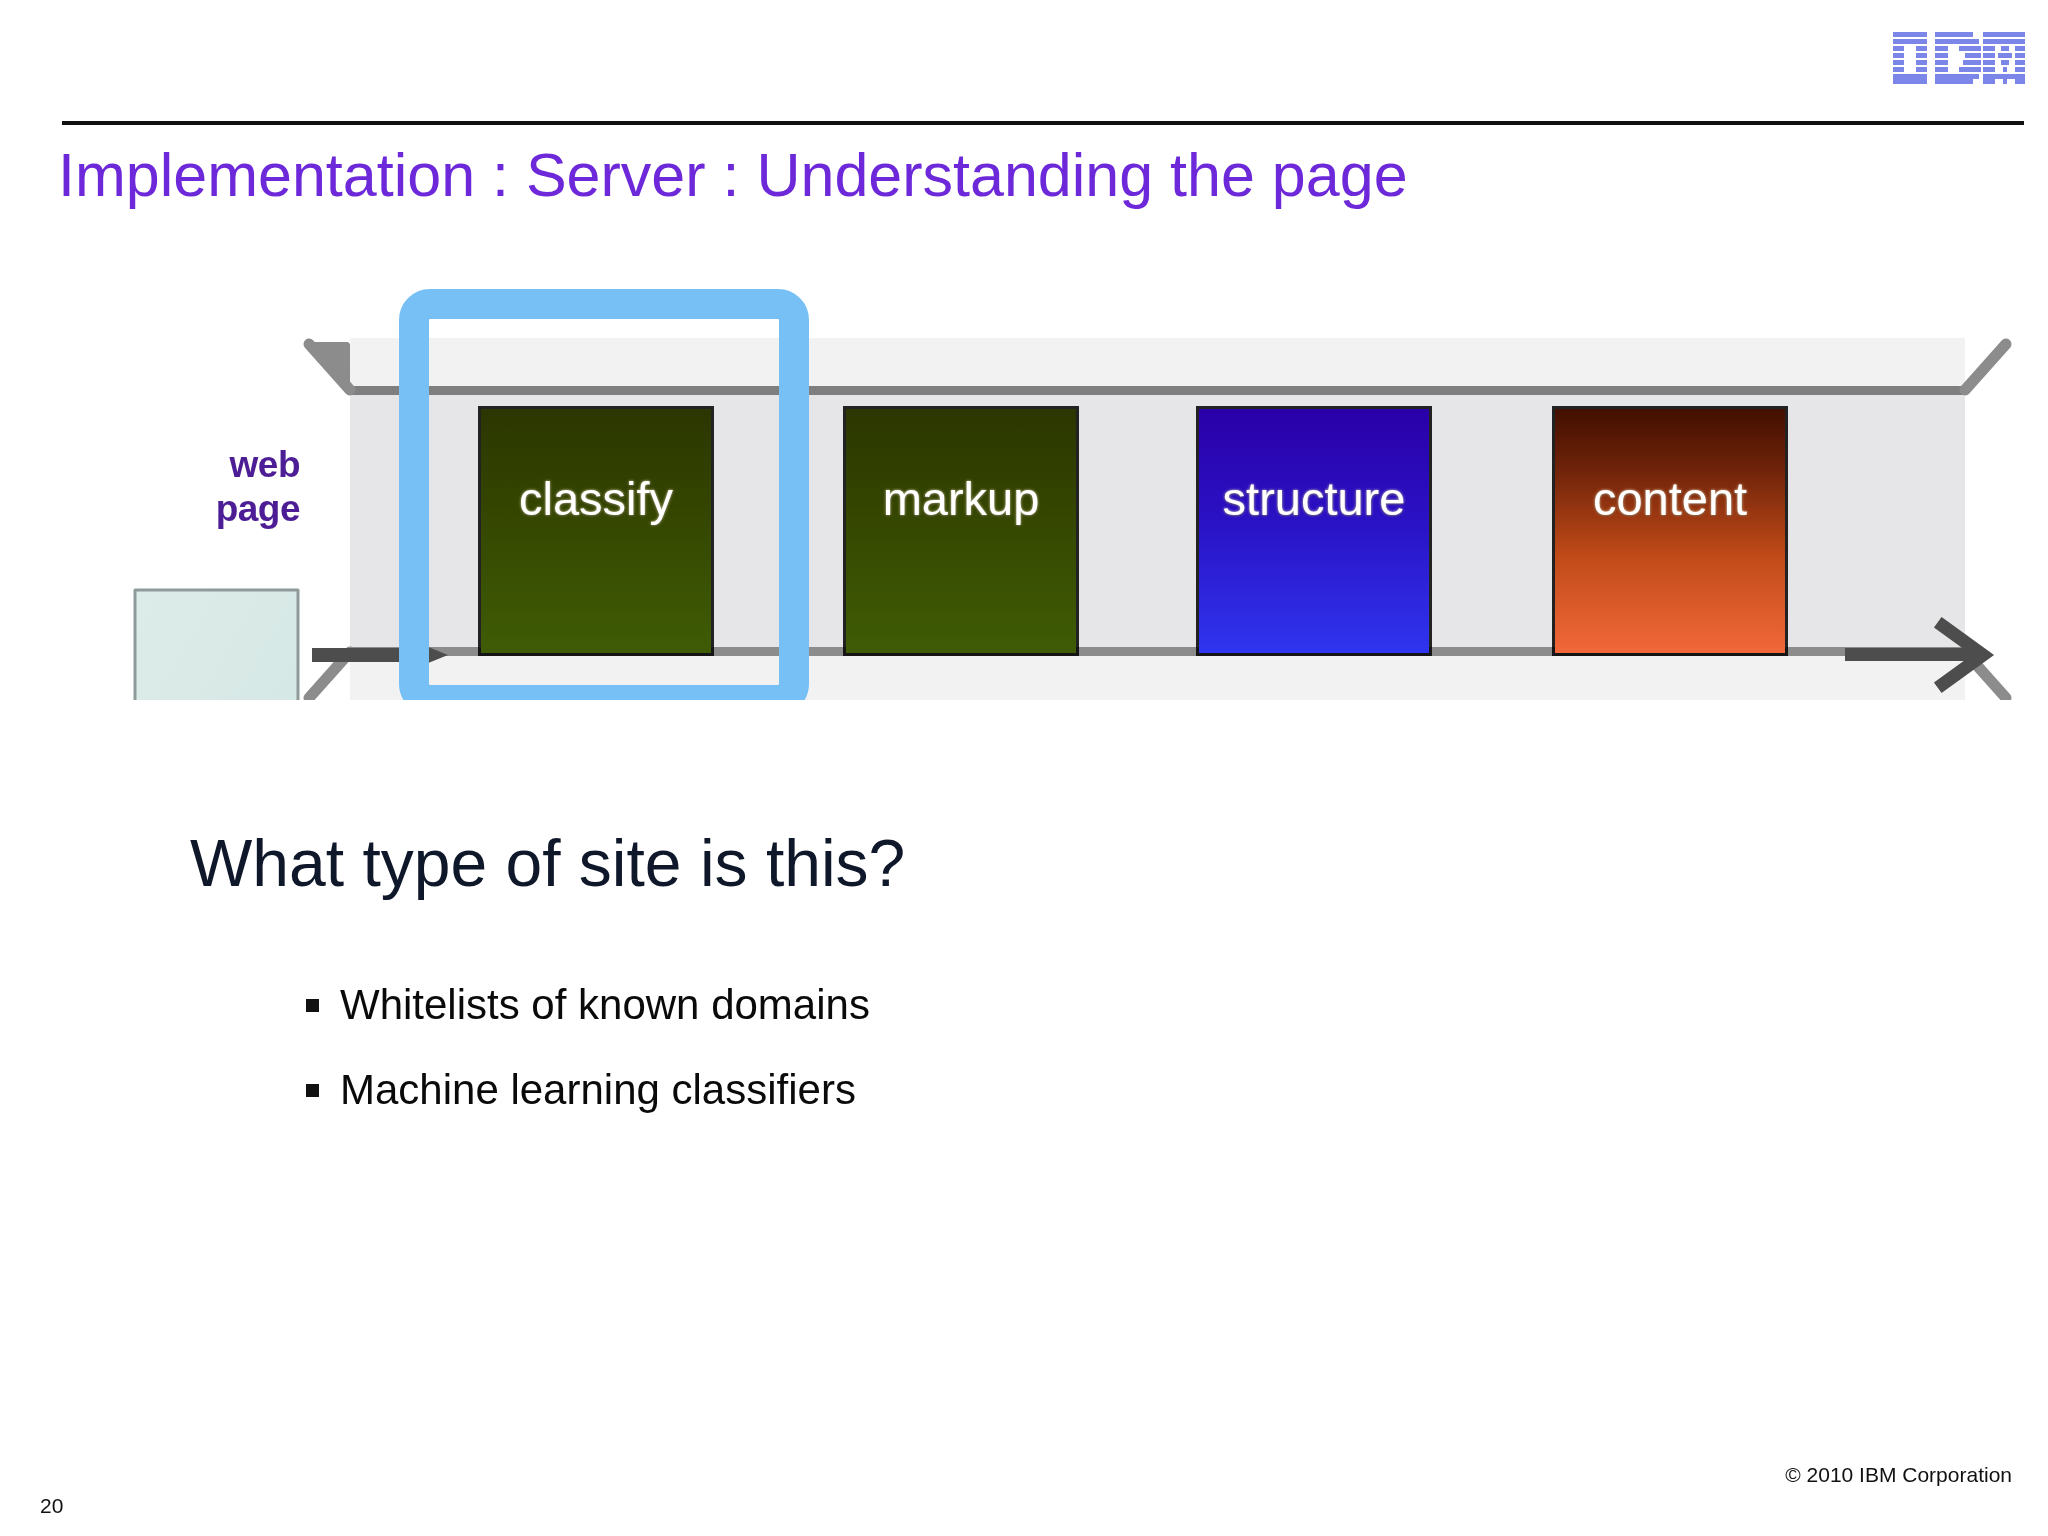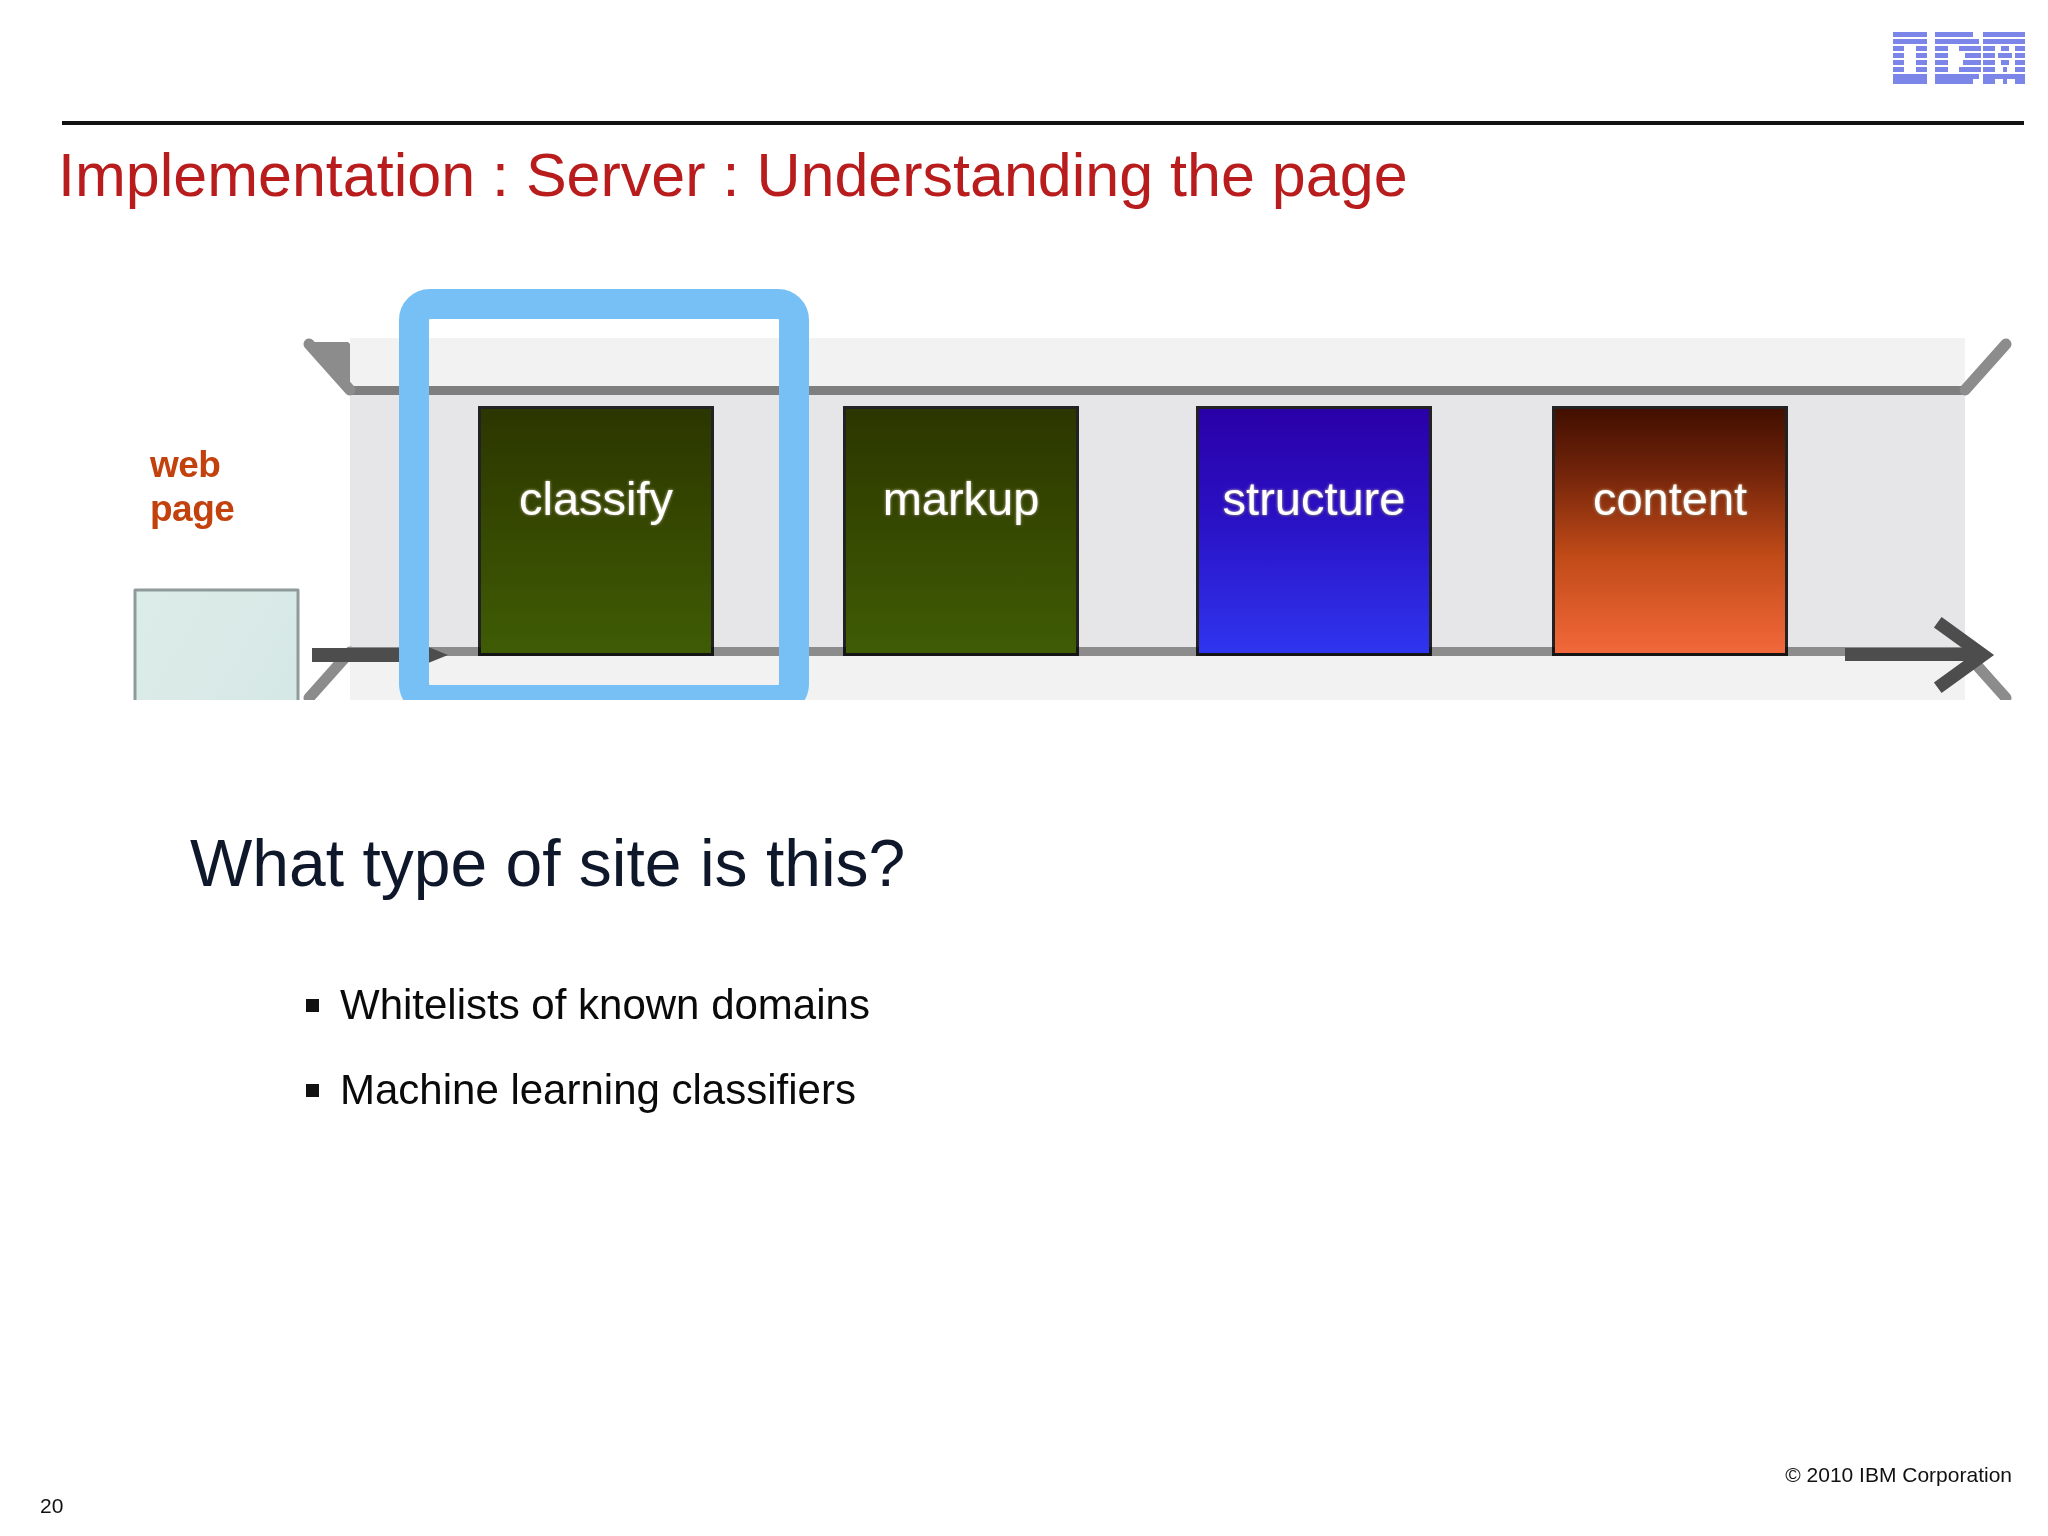--- a/index.html
+++ b/index.html
@@ -15,33 +15,33 @@
   .ibm-logo{
     position:absolute;left:1893px;top:32px;width:132px;height:52px;
   }
   .ibm-logo svg{display:block;}
   .header-rule{
     position:absolute;left:62px;top:121px;width:1962px;height:4px;
     background:#111111;
   }
   .slide-title{
     position:absolute;left:58px;top:140px;width:1700px;
-    font-size:61px;line-height:70px;color:#b91c1c;
+    font-size:61px;line-height:70px;color:#6d28d9;
     font-weight:400;letter-spacing:0px;white-space:nowrap;
   }
 
   
   #diagram{
     position:absolute;left:0px;top:280px;width:2048px;height:420px;
   }
   #diagram svg{display:block;}
 
   .webpage-label{
     position:absolute;left:150px;top:443px;width:150px;
-    text-align:left;color:#c2410c;font-size:37px;line-height:44px;
+    text-align:right;color:#4c1d95;font-size:37px;line-height:44px;
     font-weight:700;letter-spacing:-0.5px;
   }
 
   .stage-label{
     position:absolute;color:#ffffff;font-size:47px;line-height:50px;
     font-weight:400;text-align:center;white-space:nowrap;
     text-shadow:0 0 3px rgba(255,240,200,.85),0 1px 2px rgba(0,0,0,.5);
   }
 
   

